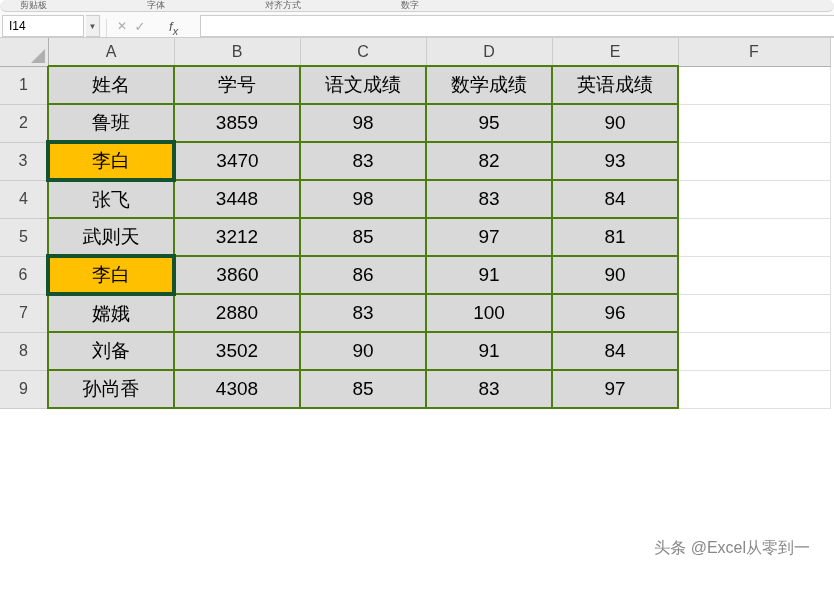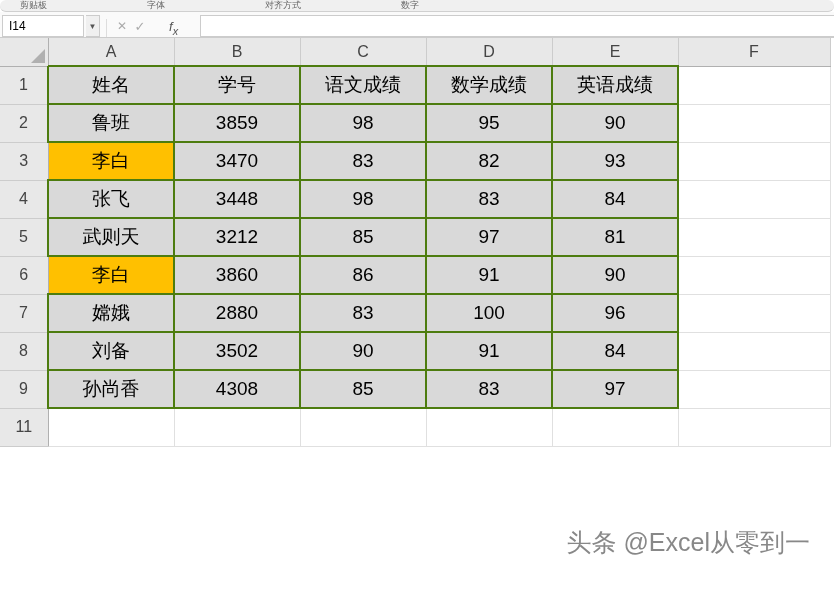--- a/index.html
+++ b/index.html
@@ -142,30 +142,30 @@
       vertical-align: middle;
       color: #000;
       background: #fff;
     }
     td.cell.filled {
       background: #d9d9d9;
       border: 2px solid #4d7c0f;
     }
     td.cell.highlight {
       background: #ffc000;
-      border: 1px solid #14532d;
+      border: 4px solid #14532d;
     }
     td.cell.empty-row {
       height: 38px;
     }
     .watermark {
       position: absolute;
       right: 24px;
       bottom: 38px;
-      font-size: 25px;
+      font-size: 16px;
       color: #888;
       font-family: "Microsoft YaHei", sans-serif;
       text-shadow: 0 0 2px #fff, 0 0 2px #fff;
       pointer-events: none;
     }
     .col-A, .col-B, .col-C, .col-D, .col-E { width: 126px; }
     .col-F { width: 152px; }
   </style>
 </head>
 <body>
@@ -288,26 +288,17 @@
           <th class="row-header">9</th>
           <td class="cell filled">孙尚香</td>
           <td class="cell filled">4308</td>
           <td class="cell filled">85</td>
           <td class="cell filled">83</td>
           <td class="cell filled">97</td>
           <td class="cell"></td>
         </tr>
       </tbody>
     <tbody id="empty-body">
-        <tr>
-          <th class="row-header">11</th>
-          <td class="cell empty-row"></td>
-          <td class="cell empty-row"></td>
-          <td class="cell empty-row"></td>
-          <td class="cell empty-row"></td>
-          <td class="cell empty-row"></td>
-          <td class="cell empty-row"></td>
-        </tr>
       </tbody>
   </table>
 </div>
 
 <div class="watermark">头条 @Excel从零到一</div>
 
 </body></html>

